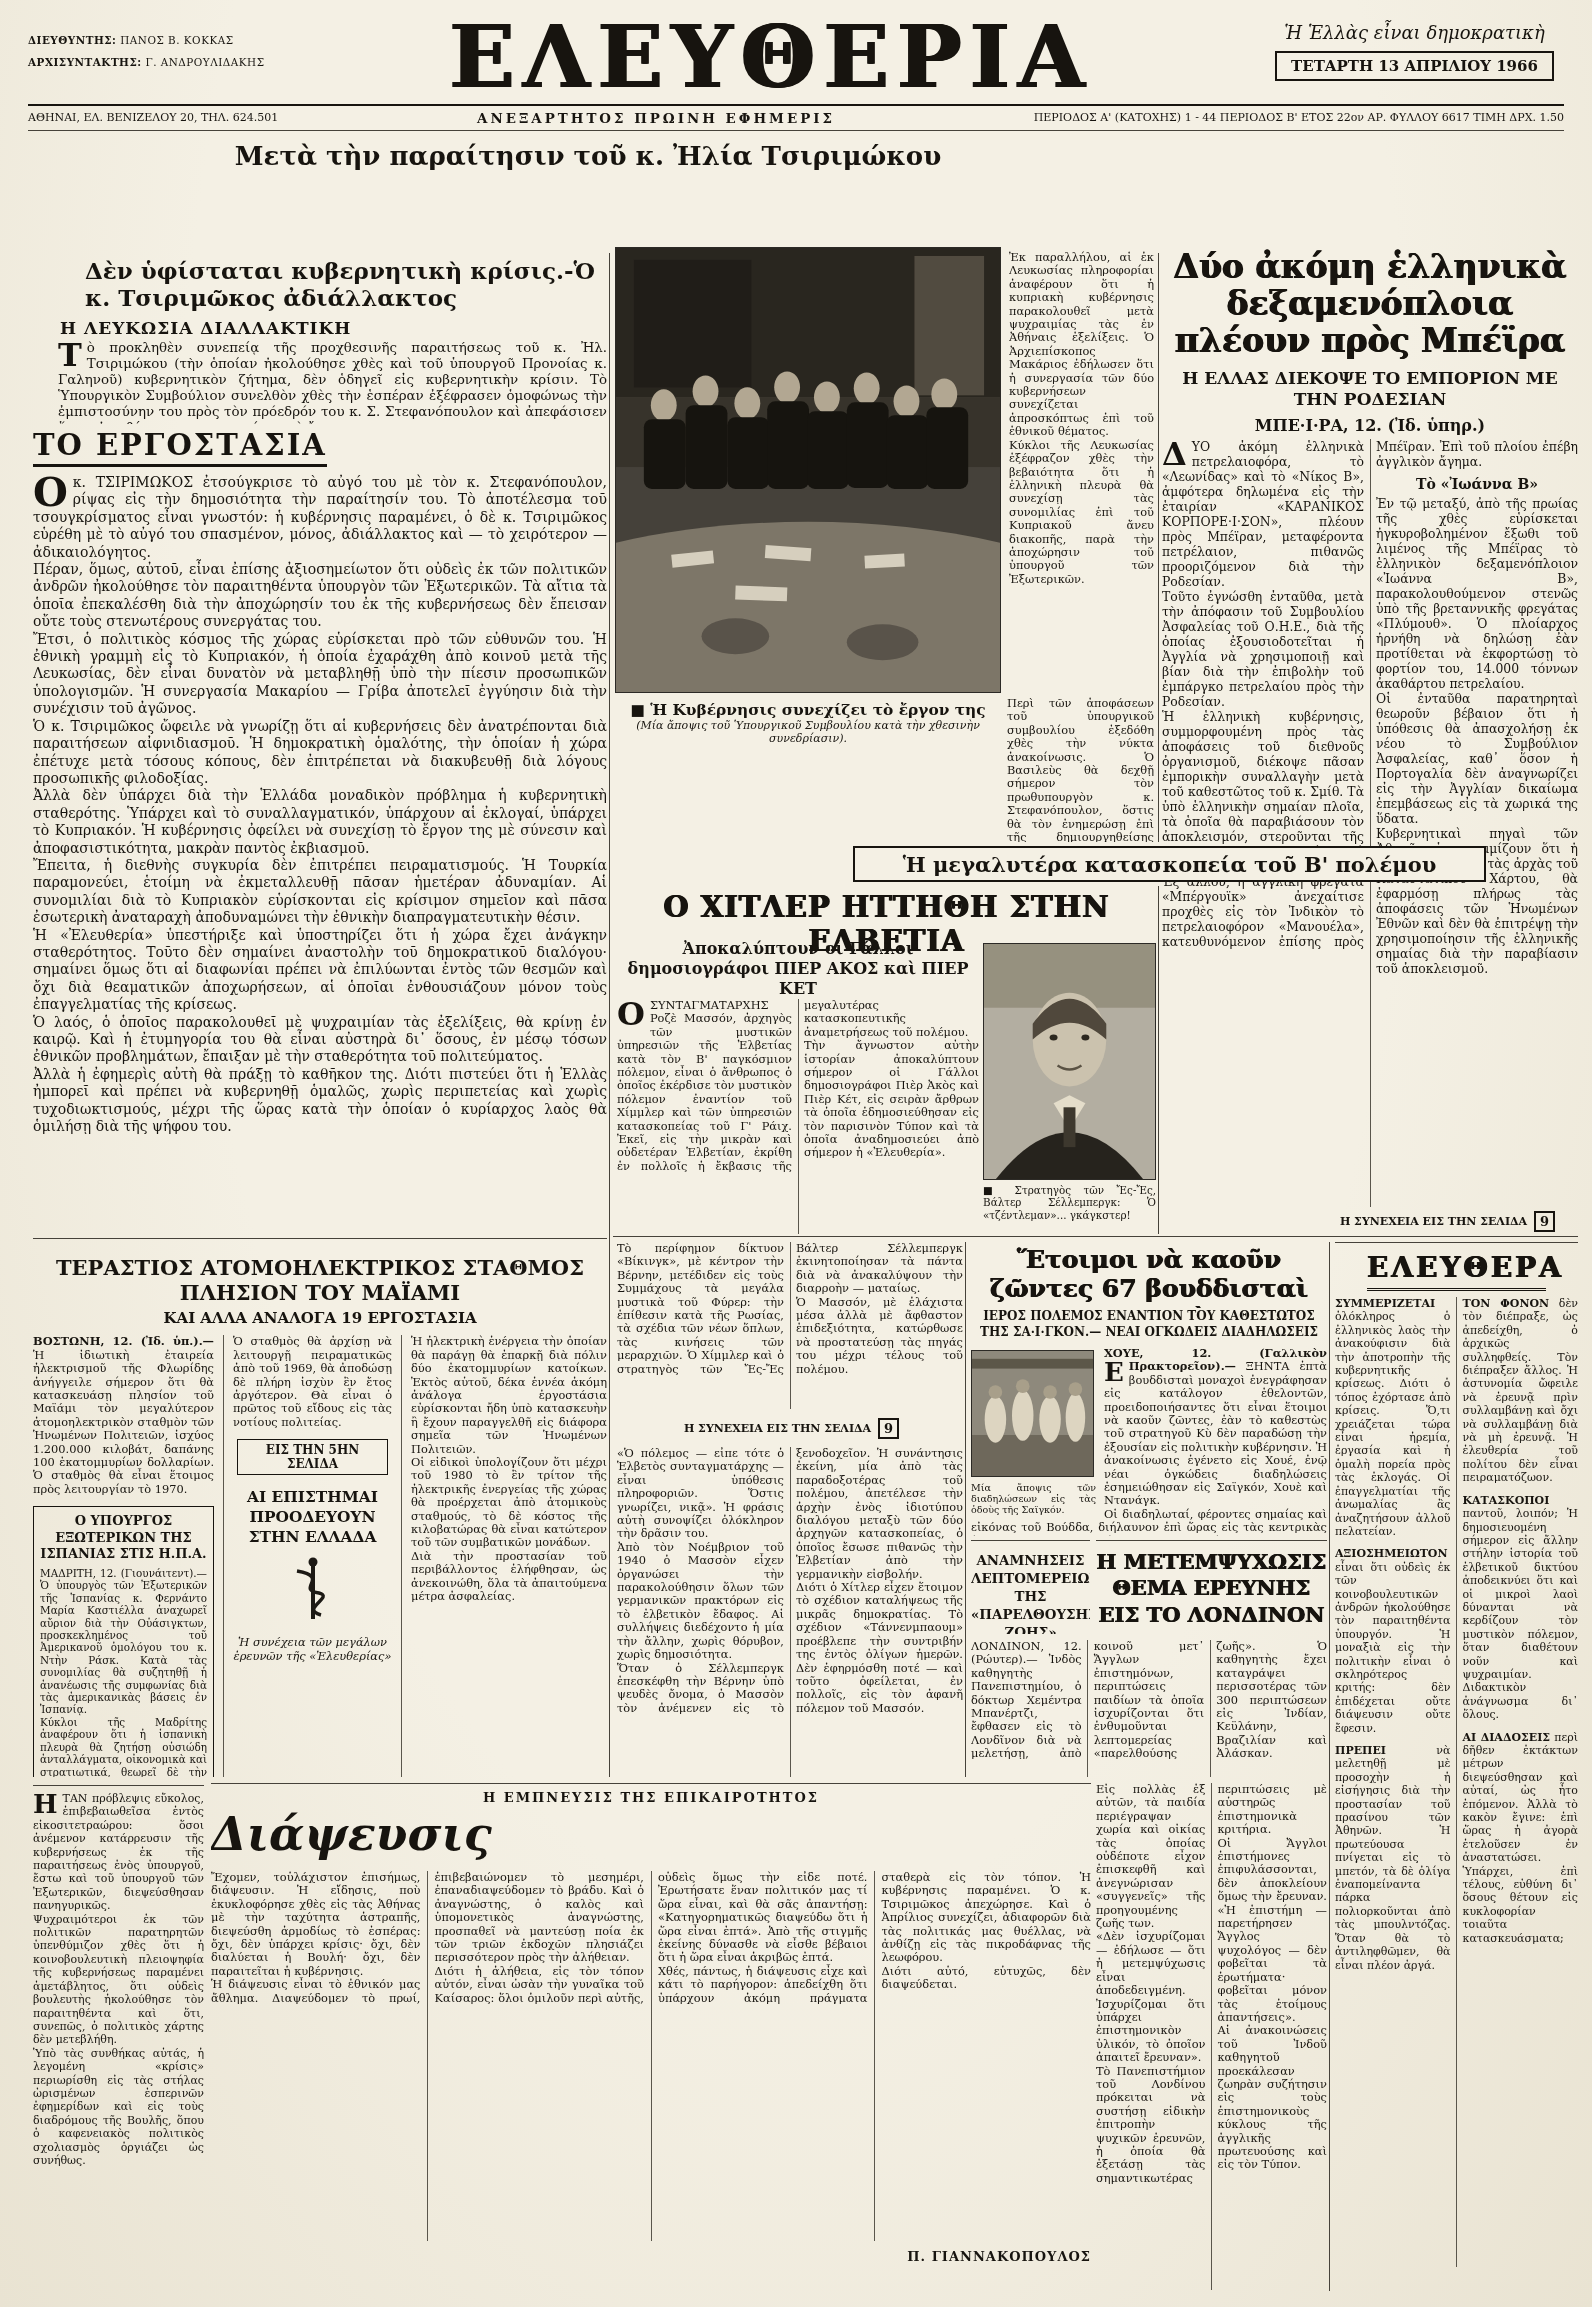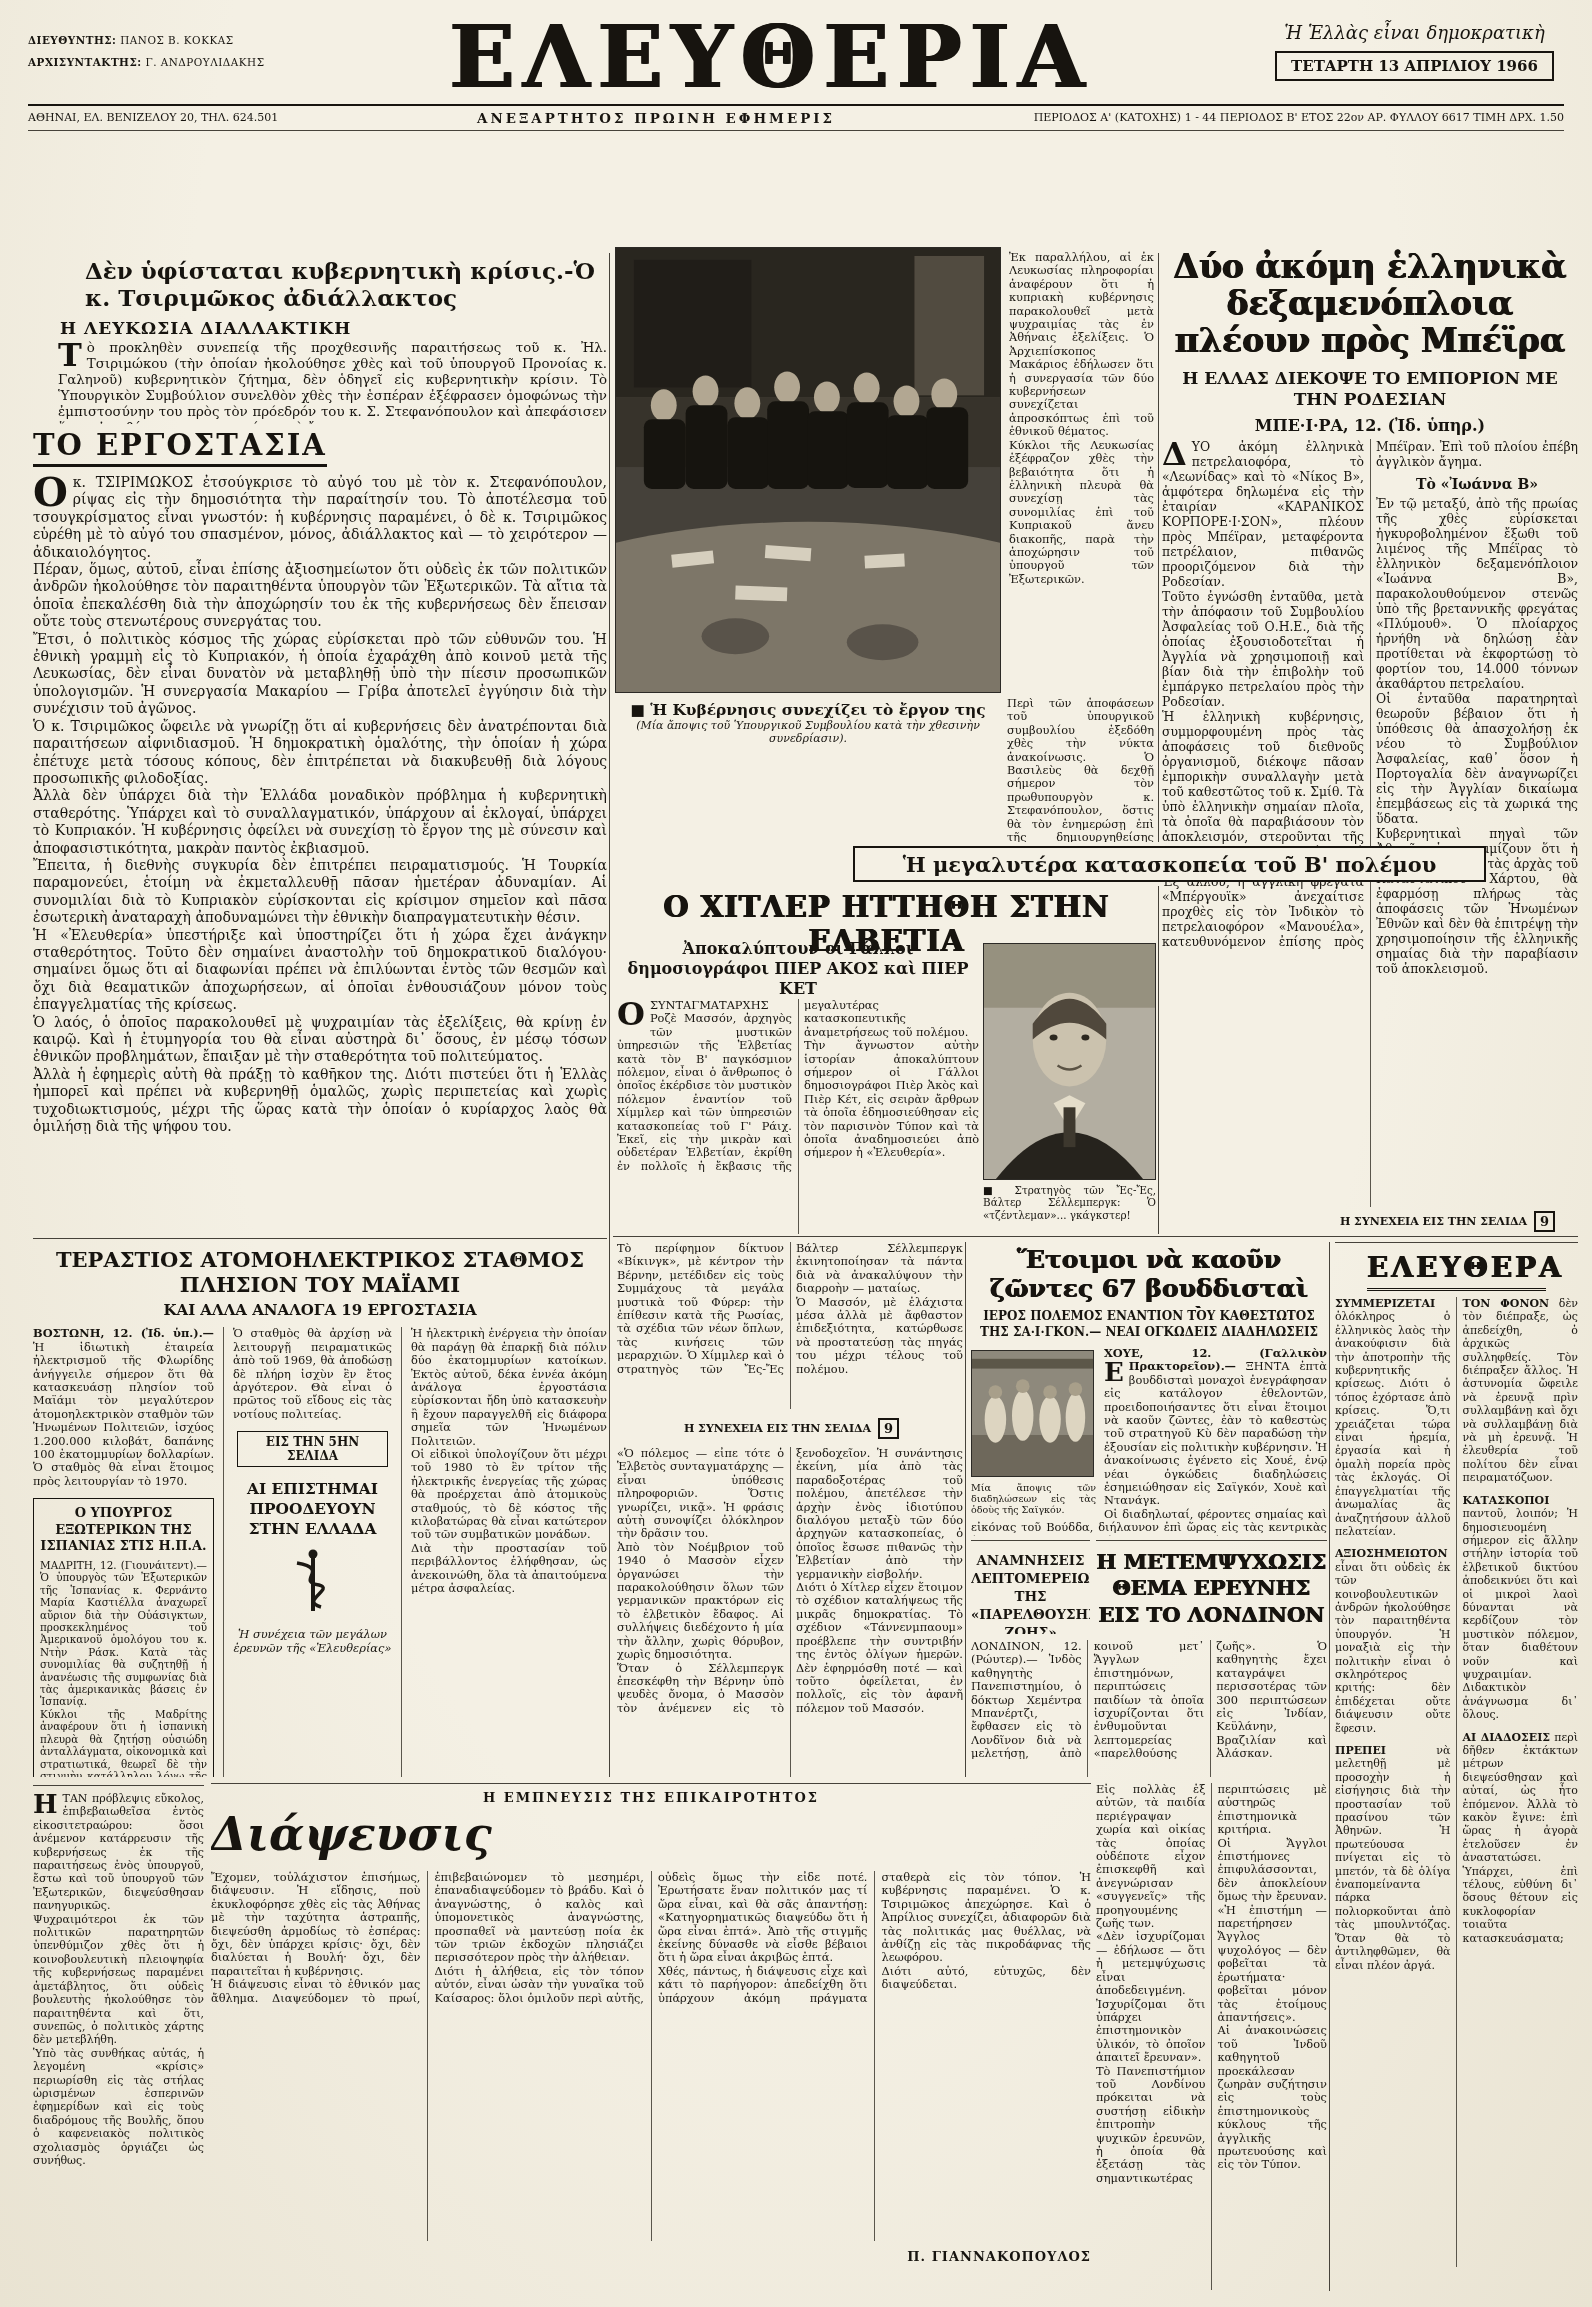--- a/index.html
+++ b/index.html
@@ -63,21 +63,21 @@
                text-shadow:0.6px 0 currentColor,-0.6px 0 currentColor; }
   .rail-sub { font-size:17px; font-weight:bold; text-align:center; margin-top:8px; line-height:1.25; }
   .dateline { font-size:16px; font-weight:bold; text-align:center; margin:6px 0 4px; }
   .inner-head { font-size:14px; font-weight:bold; text-align:center; margin:8px 0 4px; }
 
   .cont { display:flex; align-items:center; justify-content:center; gap:7px; font-weight:bold; font-size:11px; }
   .cont .pg { border:2px solid #17140f; width:21px; height:21px; display:flex; align-items:center; justify-content:center;
               font-size:13px; font-weight:bold; }
 
   .atomic-head { font-size:21px; font-weight:bold; text-align:center; line-height:1.2;
-                 border-top:1px solid #46423a; padding-top:8px; }
+                 border-top:1px solid #46423a; padding-top:16px; }
   .atomic-sub { font-size:15px; font-weight:bold; text-align:center; margin-top:4px; }
   .atomic-cols { display:flex; margin-top:8px; }
   .atomic-colA { width:181px; }
   .atomic-colB { width:179px; border-left:1px solid #5a564c; border-right:1px solid #5a564c; padding:0 9px; margin:0 9px; }
   .atomic-colC { flex:1; }
   .spain-box { border:1px solid #17140f; margin-top:10px; padding:6px; }
   .spain-title { font-size:13px; font-weight:bold; text-align:center; line-height:1.25; margin-bottom:5px; }
   .notice-box { border:1px solid #17140f; font-weight:bold; font-size:12px; text-align:center; padding:3px; margin:10px 4px 0; }
   .sci-title { font-size:15.4px; font-weight:bold; text-align:center; line-height:1.3; margin-top:12px; }
   .sci-foot { font-style:italic; font-size:11.4px; text-align:center; margin-top:8px; }
@@ -131,20 +131,21 @@
         <div class="date-box">ΤΕΤΑΡΤΗ 13 ΑΠΡΙΛΙΟΥ 1966</div>
       </div>
     </div>
     <div class="mast-sub">
       <span>ΑΘΗΝΑΙ, ΕΛ. ΒΕΝΙΖΕΛΟΥ 20, ΤΗΛ. 624.501</span>
       <span class="subtitle">ΑΝΕΞΑΡΤΗΤΟΣ ΠΡΩΙΝΗ ΕΦΗΜΕΡΙΣ</span>
       <span>ΠΕΡΙΟΔΟΣ Α' (ΚΑΤΟΧΗΣ) 1 - 44 ΠΕΡΙΟΔΟΣ Β' ΕΤΟΣ 22ον ΑΡ. ΦΥΛΛΟΥ 6617 ΤΙΜΗ ΔΡΧ. 1.50</span>
     </div>
   </header>
 
+  <div class="abs kicker" style="left:30px;top:141px;width:1116px;height:30px;">Μετὰ τὴν παραίτησιν τοῦ κ. Ἠλία Τσιριμώκου</div>
 
   <div class="abs deck clip" style="left:85px;top:257px;width:521px;height:58px;">Δὲν ὑφίσταται κυβερνητικὴ κρίσις.-Ὁ κ. Τσιριμῶκος ἀδιάλλακτος</div>
   <div class="abs subhead-sm" style="left:60px;top:318px;width:338px;height:20px;">Η ΛΕΥΚΩΣΙΑ ΔΙΑΛΛΑΚΤΙΚΗ</div>
   <div class="abs body-md just clip" style="left:58px;top:340px;width:549px;height:84px;">
     <span class="dropcap dc-md">Τ</span><span class="pre">ὸ προκληθὲν συνεπείᾳ τῆς προχθεσινῆς παραιτήσεως τοῦ κ. Ἠλ. Τσιριμώκου (τὴν ὁποίαν ἠκολούθησε χθὲς καὶ τοῦ ὑπουργοῦ Προνοίας κ. Γαληνοῦ) κυβερνητικὸν ζήτημα, δὲν ὁδηγεῖ εἰς κυβερνητικὴν κρίσιν. Τὸ Ὑπουργικὸν Συμβούλιον συνελθὸν χθὲς τὴν ἑσπέραν ἐξέφρασεν ὁμοφώνως τὴν ἐμπιστοσύνην του πρὸς τὸν πρόεδρόν του κ. Σ. Στεφανόπουλον καὶ ἀπεφάσισεν ὅπως ἡ κυβέρνησις σ υ ν ε χ ί σ ῃ τὸ ἔργον της.</span>
   </div>
 
   <div class="abs sec-title" style="left:33px;top:428px;width:574px;height:38px;">
     <span>ΤΟ ΕΡΓΟΣΤΑΣΙΑ</span>
   </div>

